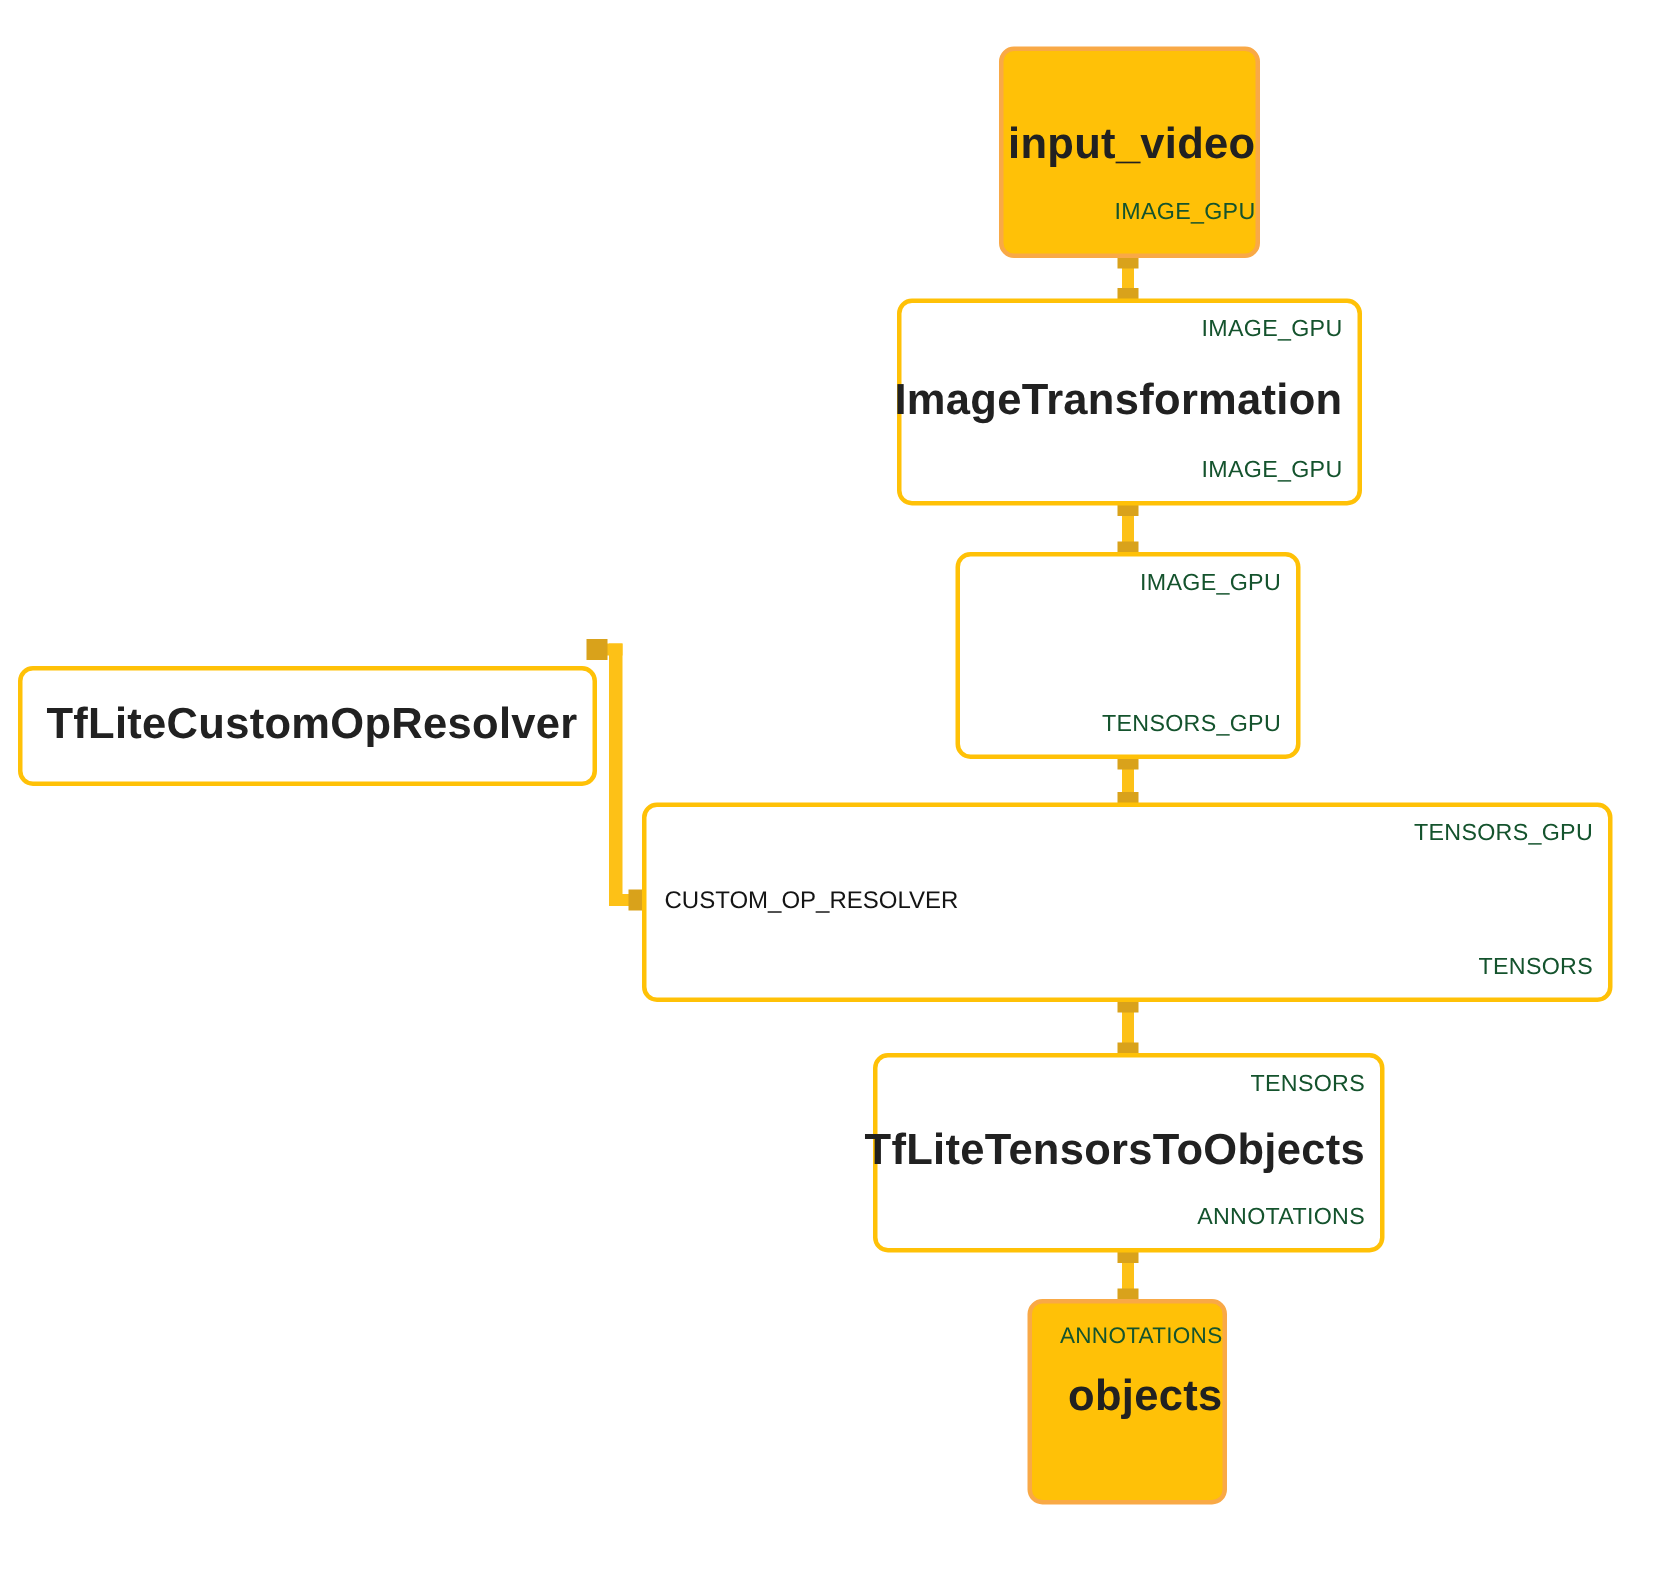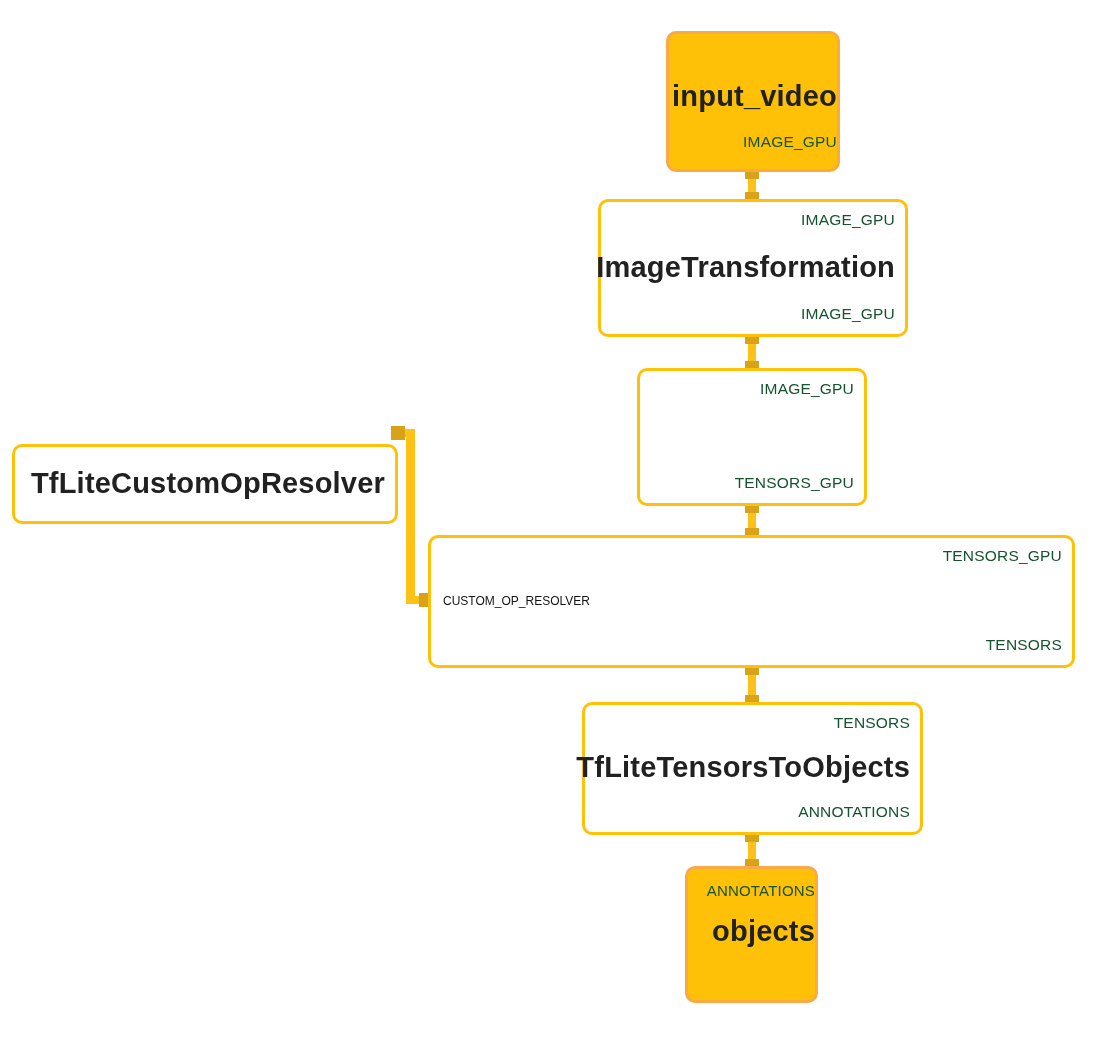--- a/index.html
+++ b/index.html
@@ -62,21 +62,21 @@
     width:100%;
     flex:1;
     display:flex;
     align-items:center;
     justify-content:center;
   }
   .side-label{
     position:absolute;
     left:2px;top:50%;
     transform:translateY(-50%);
-    font-size:12px;
+    font-size:16px;
     color:#141414;
     white-space:nowrap;
   }
   
   .eline{position:absolute;background:#fdc117;}
   .vline{width:8px;left:748px;}
   .port{
     position:absolute;
     width:14px;height:14px;
     background:#d9a21b;

